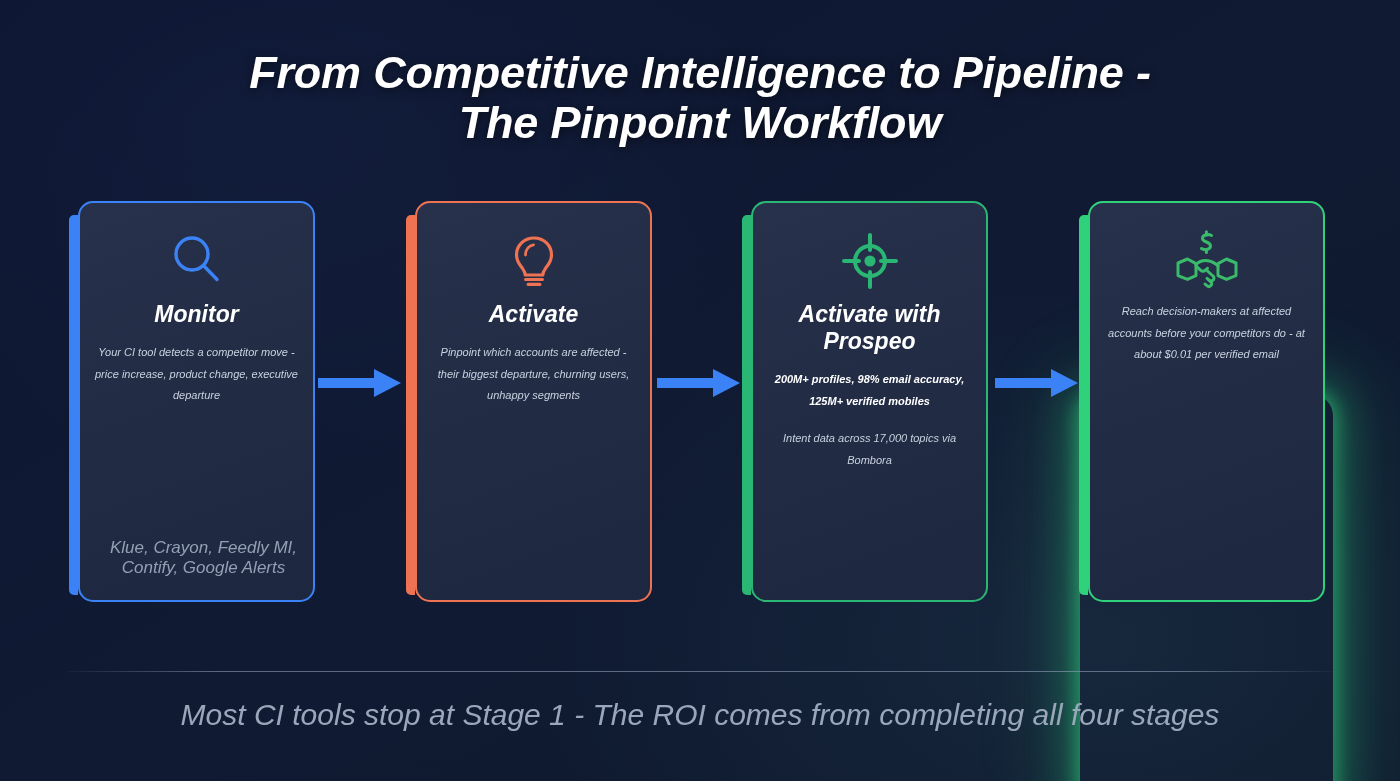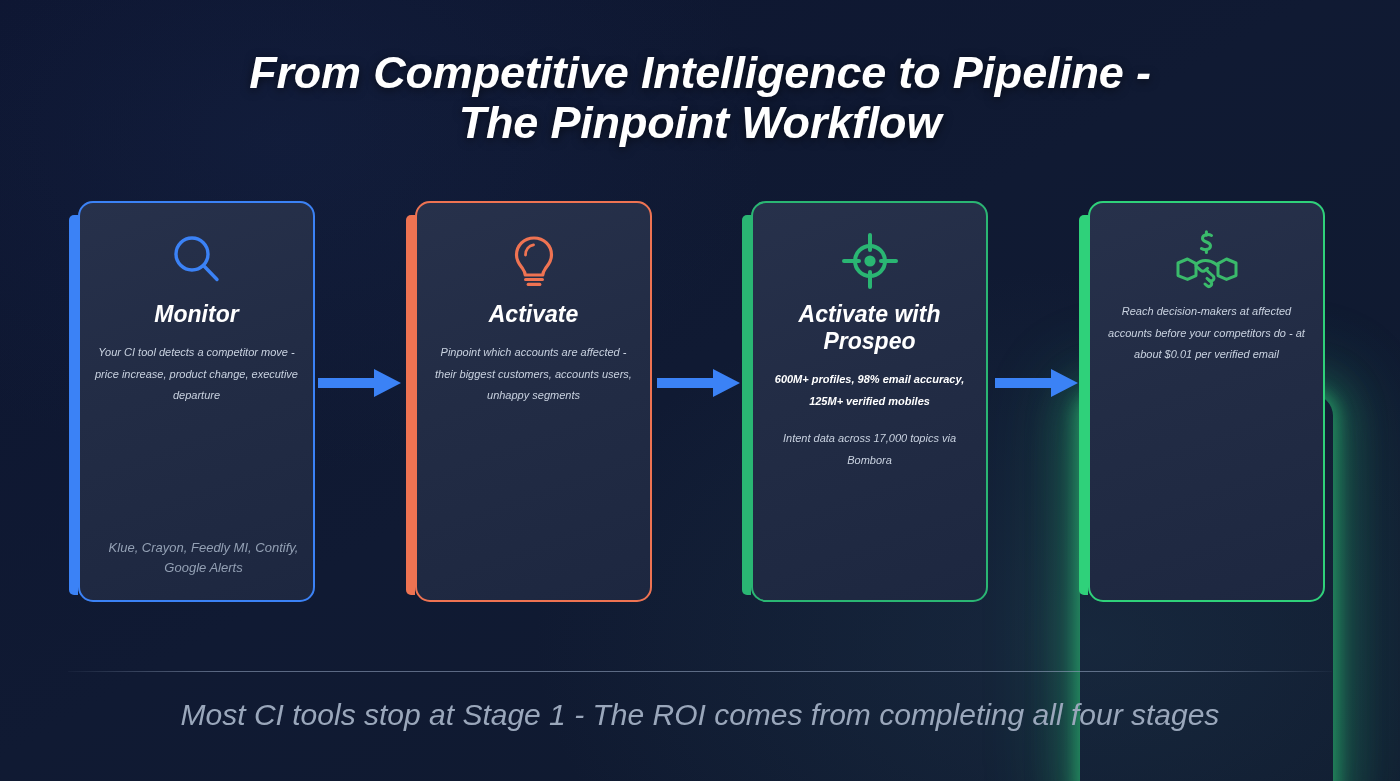--- a/index.html
+++ b/index.html
@@ -79,21 +79,21 @@
     margin:0 0 14px 0;
   }
   .card-body{
     color:#c9d2e0;font-size:11px;line-height:21.5px;margin:0;text-align:center;
   }
   .card-body.strong{color:#ffffff;font-weight:bold;margin-bottom:16px;}
   .card-body + .card-body{margin-top:16px;}
 
   .card-foot{
     position:absolute;left:16px;right:2px;bottom:24px;
-    color:#93a0b4;font-size:13px;line-height:20px;
+    color:#93a0b4;font-size:17px;line-height:20px;
   }
 
   
   .arrow{position:absolute;top:368px;width:84px;height:30px;}
 
   
   .divider{
     position:absolute;left:68px;top:671px;width:1264px;height:1px;
     background:linear-gradient(90deg,rgba(125,142,170,.05) 0%,rgba(141,157,184,.60) 12%,rgba(141,157,184,.62) 88%,rgba(125,142,170,.05) 100%);
   }
@@ -135,38 +135,38 @@
       <div class="frame"></div>
       <div class="icon-wrap">
         <svg width="62" height="62" viewBox="0 0 62 62">
           <path d="M31 8 C21 8 13.5 15.6 13.5 25 C13.5 31.4 17 35.2 19.6 38.6 C21.3 40.9 22.2 42.4 22.2 45 L39.8 45 C39.8 42.4 40.7 40.9 42.4 38.6 C45 35.2 48.5 31.4 48.5 25 C48.5 15.6 41 8 31 8 Z" fill="none" stroke="#ef7352" stroke-width="3.2" stroke-linejoin="round"></path>
           <path d="M22.5 25 C22.5 19.6 26 15.7 30.5 14.8" fill="none" stroke="#ef7352" stroke-width="2.8" stroke-linecap="round"></path>
           <line x1="22.6" y1="49.5" x2="39.4" y2="49.5" stroke="#ef7352" stroke-width="3.2" stroke-linecap="round"></line>
           <line x1="25.2" y1="54.4" x2="36.8" y2="54.4" stroke="#ef7352" stroke-width="3.2" stroke-linecap="round"></line>
         </svg>
       </div>
       <div class="card-title">Activate</div>
-      <p class="card-body">Pinpoint which accounts are affected - their biggest customers, accounts users, unhappy segments</p>
+      <p class="card-body">Pinpoint which accounts are affected - their biggest departure, churning users, unhappy segments</p>
     </div>
 
     <div class="card c3">
       <div class="accent-bar"></div>
       <div class="frame"></div>
       <div class="icon-wrap">
         <svg width="62" height="62" viewBox="0 0 62 62">
           <circle cx="31" cy="31" r="15" fill="none" stroke="#2ab673" stroke-width="4"></circle>
           <circle cx="31" cy="31" r="5.6" fill="#2ab673"></circle>
           <line x1="31" y1="5" x2="31" y2="20" stroke="#2ab673" stroke-width="4" stroke-linecap="round"></line>
           <line x1="31" y1="42" x2="31" y2="57" stroke="#2ab673" stroke-width="4" stroke-linecap="round"></line>
           <line x1="5" y1="31" x2="20" y2="31" stroke="#2ab673" stroke-width="4" stroke-linecap="round"></line>
           <line x1="42" y1="31" x2="57" y2="31" stroke="#2ab673" stroke-width="4" stroke-linecap="round"></line>
         </svg>
       </div>
       <div class="card-title">Activate with Prospeo</div>
-      <p class="card-body strong">600M+ profiles, 98% email accuracy, 125M+ verified mobiles</p>
+      <p class="card-body strong">200M+ profiles, 98% email accuracy, 125M+ verified mobiles</p>
       <p class="card-body">Intent data across 17,000 topics via Bombora</p>
     </div>
 
     <div class="card c4">
       <div class="accent-bar"></div>
       <div class="frame"></div>
       <div class="icon-wrap">
         <svg width="66" height="62" viewBox="0 0 66 62">
           <g fill="none" stroke="#3aba6b" stroke-width="3" stroke-linejoin="round" stroke-linecap="round">
             <path d="M37.5 5.5 C35 4 28.5 3.8 28.5 8.4 C28.5 12.6 36.5 11.4 36.5 15.8 C36.5 20.4 29.8 20.2 27.4 18.6"></path>

